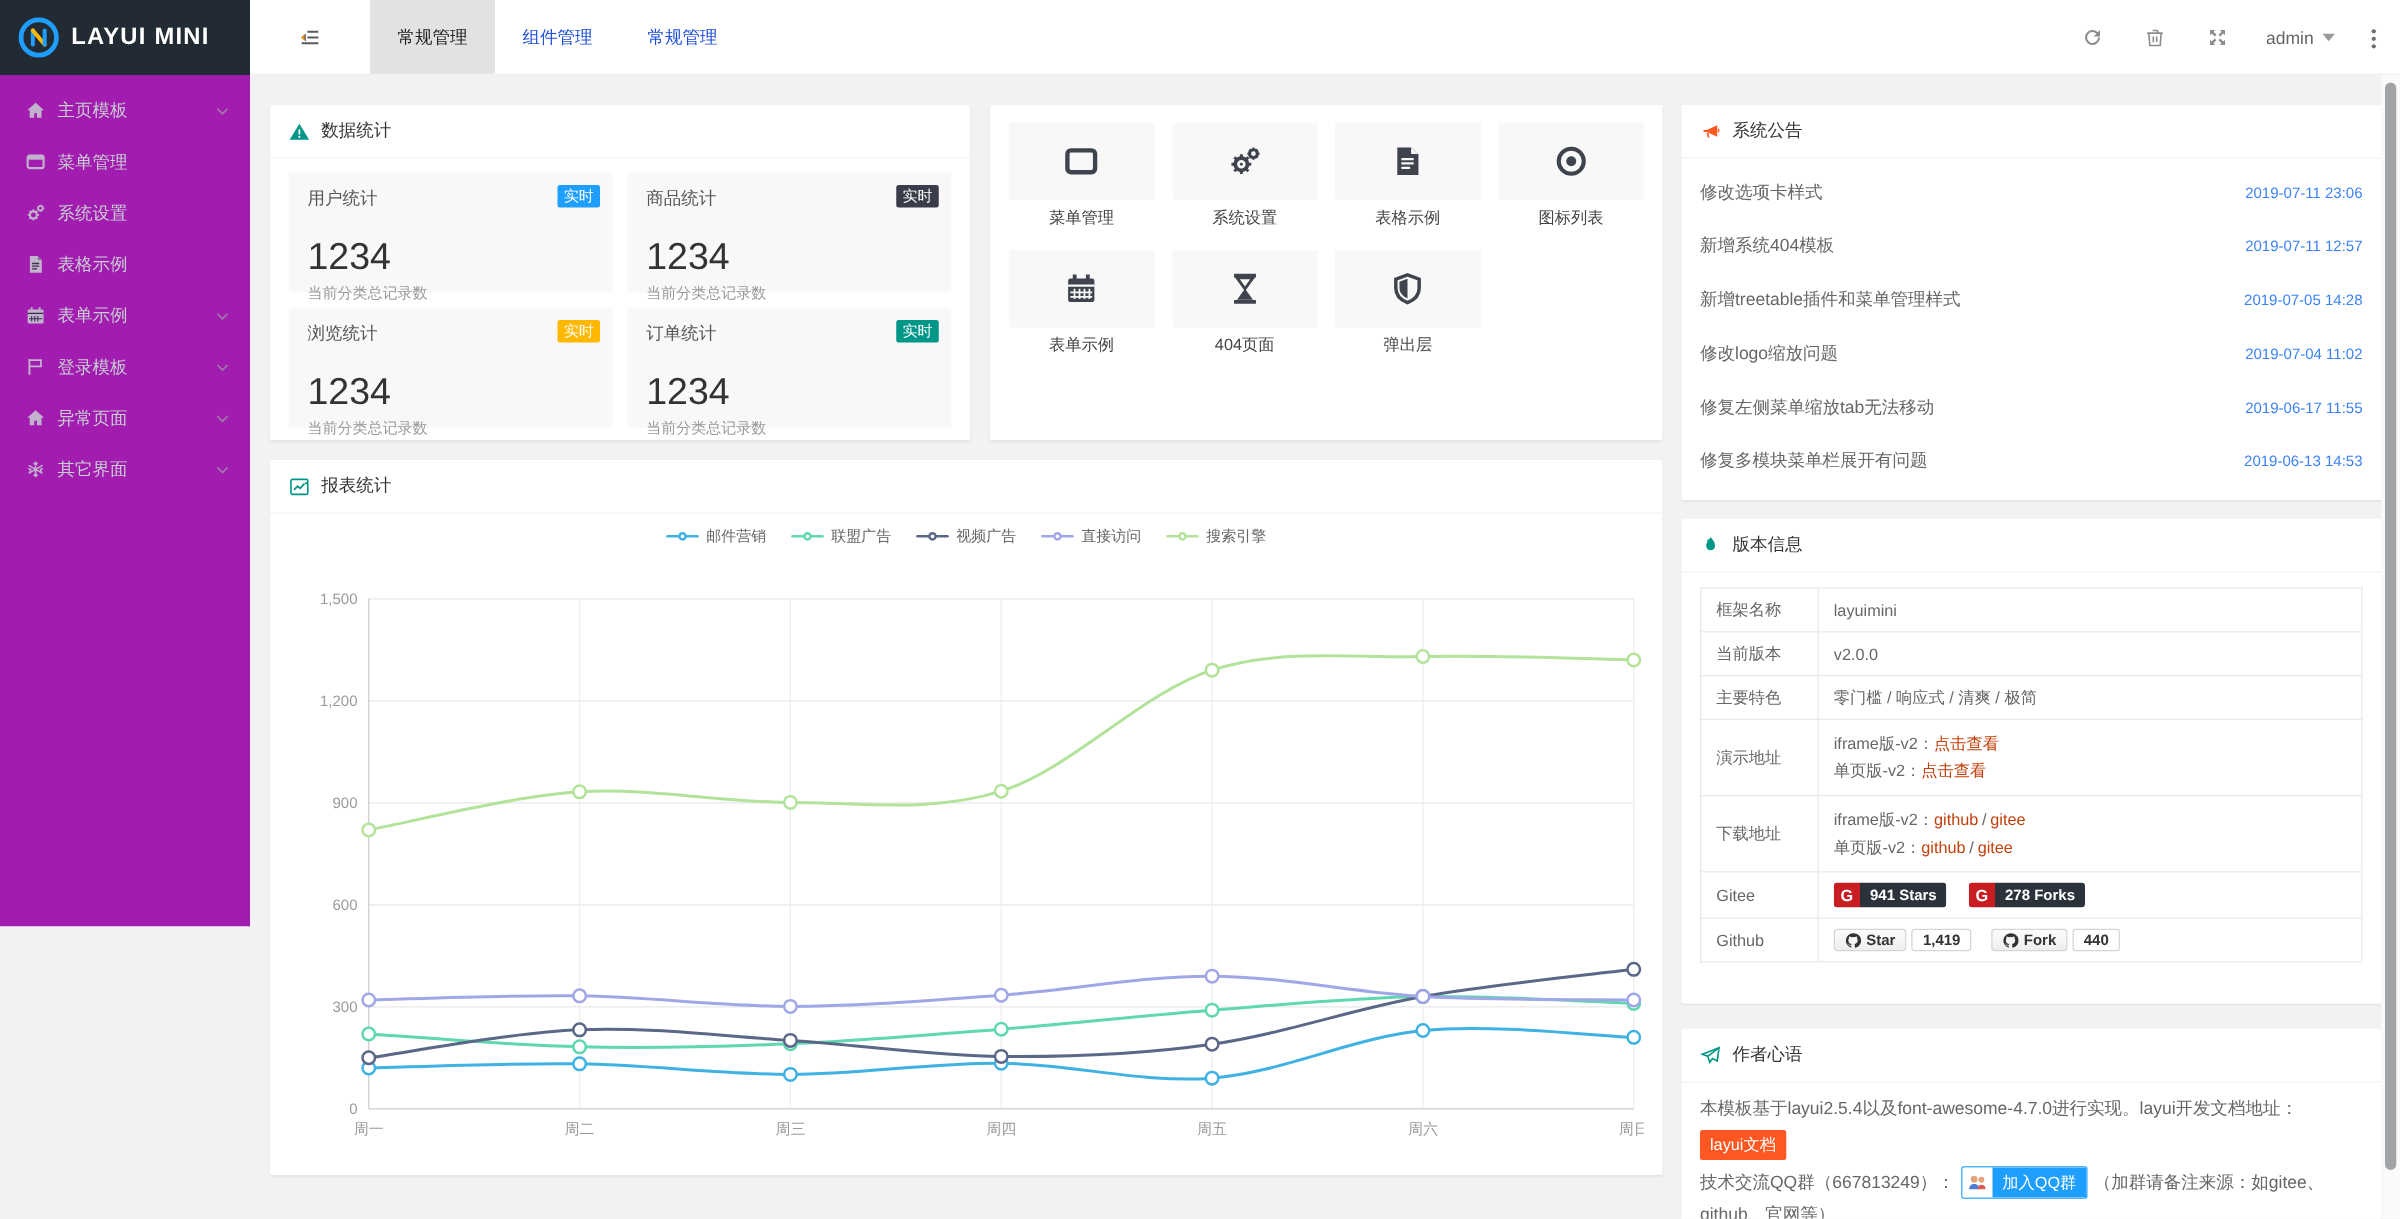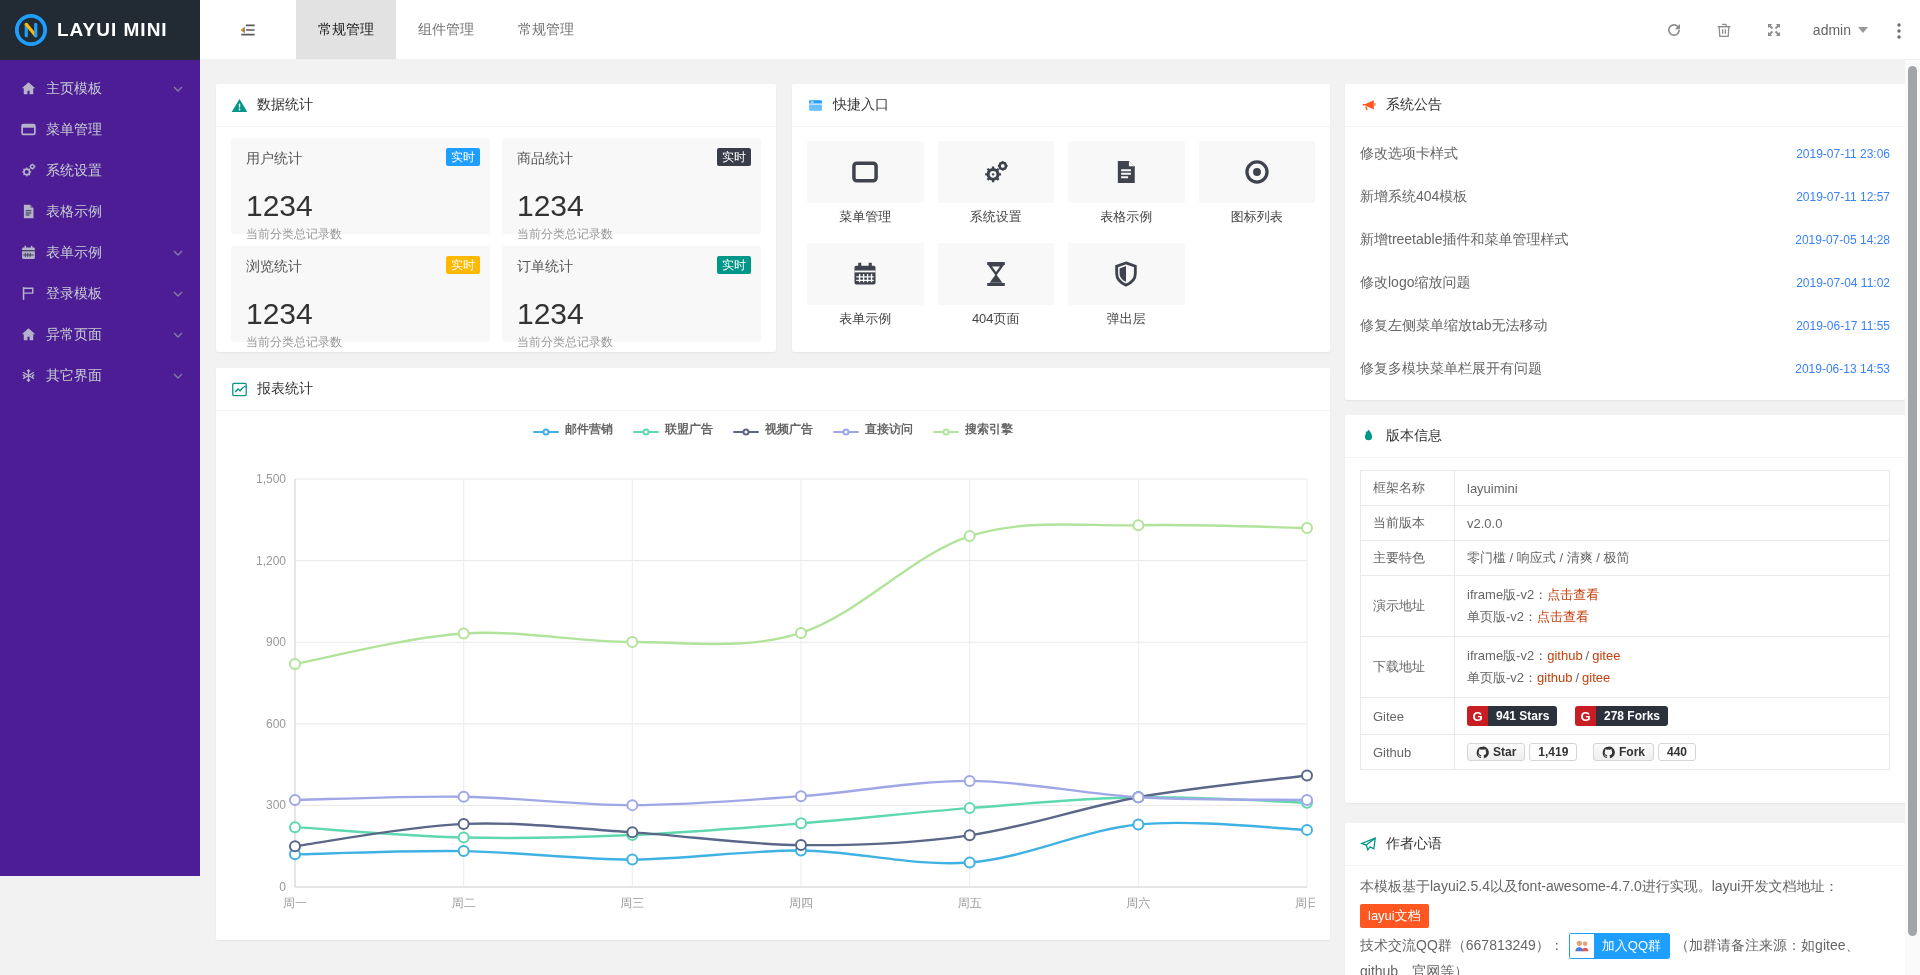--- a/index.html
+++ b/index.html
@@ -1,36 +1,36 @@
 <!DOCTYPE html>
 <html><head>
 <meta charset="utf-8">
 <style>
   * { margin:0; padding:0; box-sizing:border-box; }
   html,body { width:1920px; height:975px; overflow:hidden; font-family:"Liberation Sans","DejaVu Sans",sans-serif; background:#f2f2f2; }
 
   
-  .sidebar { position:absolute; left:0; top:0; width:200px; height:876px; background:#4c1d95; z-index:5; }
+  .sidebar { position:absolute; left:0; top:0; width:200px; height:741px; background:#a21caf; z-index:5; }
   .logo { height:60px; background:#222A33; display:flex; align-items:center; padding-left:14px; }
   .logo-icon { width:34px; height:34px; margin-right:9px; flex:none; }
   .logo-text { color:#fff; font-size:19px; font-weight:bold; letter-spacing:1px; white-space:nowrap; }
   .menu { padding-top:8px; }
   .menu-item { height:41px; display:flex; align-items:center; padding:0 16px 0 20px; color:#c8cdd3; font-size:14px; cursor:pointer; }
   .menu-item .mi-icon { width:17px; height:17px; margin-right:9px; flex:none; opacity:.85; }
   .menu-item .mi-icon svg { width:100%; height:100%; display:block; }
   .menu-item .mi-label { flex:1; }
   .menu-item .mi-chev { width:12px; height:12px; opacity:.7; }
   .menu-item .mi-chev svg { width:100%; height:100%; display:block; }
 
   
   .topbar { position:absolute; left:200px; top:0; width:1720px; height:60px; background:#fff; border-bottom:1px solid #efefef; display:flex; align-items:stretch; z-index:4; }
   .toggle { width:96px; display:flex; align-items:center; justify-content:center; cursor:pointer; }
   .toggle svg { width:20px; height:20px; }
   .tabs { display:flex; }
-  .tab { padding:0 22px; line-height:59px; font-size:14px; color:#737373; cursor:pointer; white-space:nowrap; }
+  .tab { padding:0 22px; line-height:59px; font-size:14px; color:#1d4ed8; cursor:pointer; white-space:nowrap; }
   .tab.active { background:#e2e2e2; color:#222; }
   .topbar-spacer { flex:1; }
   .actions { display:flex; align-items:center; padding-right:14px; }
   .act-icon { width:18px; height:18px; margin:0 16px; cursor:pointer; color:#8c8c8c; }
   .act-icon svg { width:100%; height:100%; display:block; }
   .admin-box { display:flex; align-items:center; margin:0 14px; cursor:pointer; }
   .admin-name { font-size:14px; color:#666; margin-right:7px; }
   .caret { width:0; height:0; border-left:5px solid transparent; border-right:5px solid transparent; border-top:6px solid #999; }
   .more-dots { width:14px; height:18px; margin-left:10px; cursor:pointer; color:#6e6e6e; }
 
@@ -59,21 +59,21 @@
 
   
   .quick-grid { display:grid; grid-template-columns:repeat(4,1fr); gap:12px 14px; padding:14px 15px; }
   .quick-item { cursor:pointer; }
   .qi-box { height:62px; background:#f8f8f8; border-radius:2px; display:flex; align-items:center; justify-content:center; color:#3e434d; }
   .qi-box svg { width:28px; height:28px; }
   .qi-label { text-align:center; font-size:13px; color:#444; line-height:28px; }
 
   
   .legend-row { height:36px; display:flex; align-items:center; justify-content:center; }
-  .lg-item { display:inline-flex; align-items:flex-end; margin:0 10px; cursor:pointer;font-weight:bold; }
+  .lg-item { display:inline-flex; align-items:center; margin:0 10px; cursor:pointer; }
   .lg-marker { position:relative; width:26px; height:12px; margin-right:6px; }
   .lg-line { position:absolute; left:0; right:0; top:5px; height:2px; background:currentColor; border-radius:1px; }
   .lg-dot { position:absolute; left:50%; top:50%; transform:translate(-50%,-50%); width:7px; height:7px; border:2px solid currentColor; border-radius:50%; background:#fff; }
   .lg-label { font-size:12px; color:#666; }
   #chart-svg { display:block; margin-left:15px; }
 
   
   .ann-list { padding:5px 15px 0; }
   .ann-row { height:43px; display:flex; align-items:center; justify-content:space-between; cursor:pointer; }
   .ann-text { font-size:14px; color:#666; }
@@ -303,31 +303,20 @@
       <div class="stat-box">
         <div class="st-label">订单统计</div>
         <div class="st-value">1234</div>
         <div class="st-desc">当前分类总记录数</div>
         <span class="st-badge" style="background-color: rgb(0, 150, 136);">实时</span>
       </div>
     </div>
   </section>
 
   <section class="card card-quick">
-    <div class="card-head">
-      <span class="ch-icon">
-        <svg viewBox="0 0 24 24">
-            <rect x="3" y="4.5" width="18" height="15" rx="1.5" fill="#1E9FFF"></rect>
-            <path d="M3 10h18" stroke="#fff" stroke-width="1.6"></path>
-            <path d="M5.5 7.2h4" stroke="#fff" stroke-width="1.6"></path>
-            <rect x="3" y="10.8" width="18" height="8.7" fill="#fff" opacity=".35"></rect>
-          </svg>
-      </span>
-      <span class="ch-title">快捷入口</span>
-    </div>
     <div class="quick-grid">
       <div class="quick-item">
         <div class="qi-box">
             <svg viewBox="0 0 24 24">
               <rect x="2.5" y="4.5" width="19" height="15" rx="2.5" fill="none" stroke="currentColor" stroke-width="3"></rect>
             </svg>
           </div>
         <div class="qi-label">菜单管理</div>
       </div>
       <div class="quick-item">

